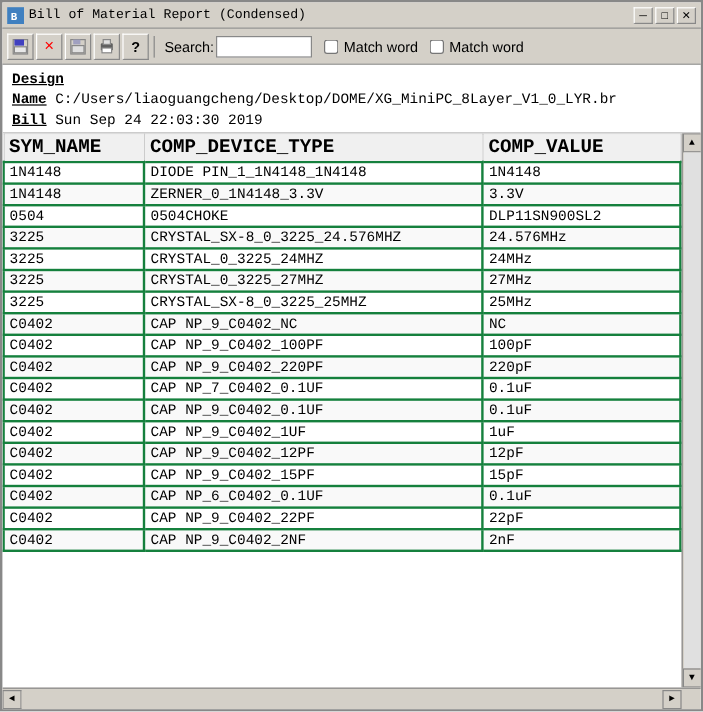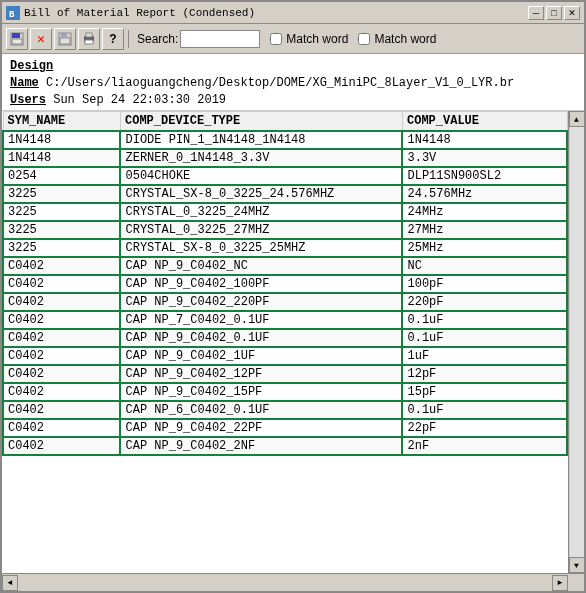--- a/index.html
+++ b/index.html
@@ -150,21 +150,21 @@
       font-family: 'Courier New', Courier, monospace;
       font-size: 12px;
       table-layout: fixed;
     }
     thead tr th {
       background: #f0f0f0;
       border: 1px solid #ccc;
       padding: 2px 4px;
       text-align: left;
       font-weight: bold;
-      font-size: 12px;
+      font-size: 16px;
       position: sticky;
       top: 0;
       z-index: 1;
       font-family: Liberation Mono, monospace;
     }
     tbody tr td {
       border: 2px solid #15803d;
       padding: 1px 4px;
       overflow: hidden;
       text-overflow: ellipsis;
@@ -278,21 +278,21 @@
 
     <div class="design-info">
       <div>
         <span class="label">Design</span>
       </div>
       <div>
         <span class="label">Name</span>
         <span>C:/Users/liaoguangcheng/Desktop/DOME/XG_MiniPC_8Layer_V1_0_LYR.br</span>
       </div>
       <div>
-        <span class="label">Users</span>
+        <span class="label">Bill</span>
         <span>Sun Sep 24 22:03:30 2019</span>
       </div>
     </div>
 
     <div style="display:flex;flex:1;overflow:hidden;">
       <div class="table-container" style="flex:1;overflow:auto;">
         <table>
           <colgroup>
             <col class="col1">
             <col class="col2">
@@ -310,21 +310,21 @@
                 <td>1N4148</td>
                 <td>DIODE PIN_1_1N4148_1N4148</td>
                 <td>1N4148</td>
               </tr>
               <tr>
                 <td>1N4148</td>
                 <td>ZERNER_0_1N4148_3.3V</td>
                 <td>3.3V</td>
               </tr>
               <tr>
-                <td>0254</td>
+                <td>0504</td>
                 <td>0504CHOKE</td>
                 <td>DLP11SN900SL2</td>
               </tr>
               <tr>
                 <td>3225</td>
                 <td>CRYSTAL_SX-8_0_3225_24.576MHZ</td>
                 <td>24.576MHz</td>
               </tr>
               <tr>
                 <td>3225</td>

